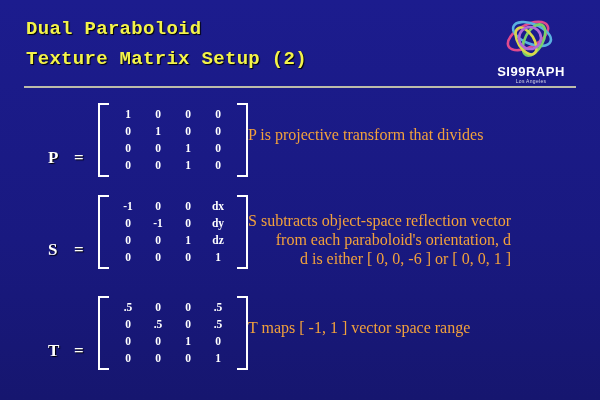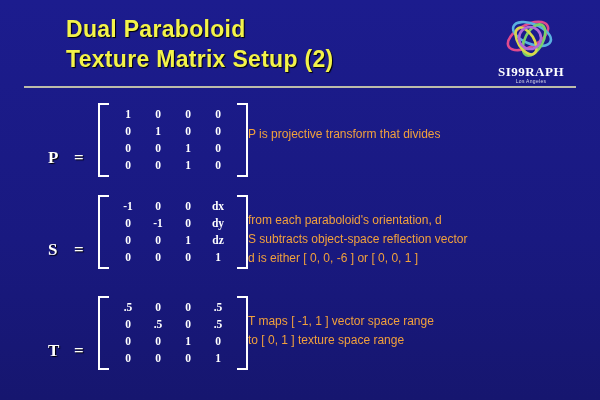--- a/index.html
+++ b/index.html
@@ -20,27 +20,26 @@
     background: linear-gradient(to bottom, #1c1c8e 0%, #191980 60%, #16166f 100%);
   }
   .title-block {
     position: absolute;
     left: 26px;
     top: 14px;
     width: 420px;
   }
   .title-line {
     color: #f3f34a;
-    font-family: Liberation Sans, sans-serif;
-    font-weight: bold;
-    font-size: 23px;
+    font-family: Liberation Mono, monospace;
+    font-weight: bold;
+    font-size: 19px;
     line-height: 30px;
     letter-spacing: 0.3px;
     text-shadow: 1px 1px 1px #000;
-    margin-left: 40px;
   }
   .title-rule {
     position: absolute;
     left: 24px;
     top: 86px;
     width: 552px;
     height: 2px;
     background: #d8d8b0;
     opacity: 0.85;
   }
@@ -54,21 +53,21 @@
     height: 76px;
   }
   .logo svg { display: block; }
   .logo-text {
     position: absolute;
     left: 0;
     top: 54px;
     width: 110px;
     text-align: center;
     color: #ffffff;
-    font-family: Liberation Serif, serif;
+    font-family: Liberation Sans, sans-serif;
     font-weight: bold;
     font-size: 13px;
     letter-spacing: 0.5px;
   }
   .logo-sub {
     position: absolute;
     left: 0;
     top: 68px;
     width: 110px;
     text-align: center;
@@ -124,24 +123,25 @@
     text-align: center;
     color: #ffffff;
     font-family: "Liberation Serif", serif;
     font-weight: bold;
     font-size: 11.5px;
     line-height: 17px;
   }
   .desc {
     position: absolute;
     color: #f2a13c;
-    font-family: Liberation Sans, sans-serif;
-    font-size: 12px;
+    font-family: Liberation Serif, serif;
+    font-size: 16px;
     line-height: 19px;
     white-space: nowrap;
+    text-align: right;
   }
 </style>
 </head>
 <body>
 
 <div class="slide">
 
   <div class="title-block">
     <div class="title-line">Dual Paraboloid</div>
     <div class="title-line">Texture Matrix Setup (2)</div>
@@ -227,22 +227,22 @@
         <div class="mat-line">
           <div class="mat-cell">0</div>
           <div class="mat-cell">0</div>
           <div class="mat-cell">0</div>
           <div class="mat-cell">1</div>
         </div>
       </div>
       <div class="bracket right"></div>
     </div>
     <div class="desc" style="left:248px; top:16px;">
+      <div>S subtracts object-space reflection vector</div>
       <div>from each paraboloid's orientation, d</div>
-      <div>S subtracts object-space reflection vector</div>
       <div>d is either [ 0, 0, -6 ] or [ 0, 0, 1 ]</div>
     </div>
   </div>
 
   <div class="eq-row" style="top:296px;">
     <div class="eq-label" style="left:48px; top:45px;">T</div>
     <div class="eq-label" style="left:74px; top:45px;">=</div>
     <div class="matrix" style="left:98px; top:0px;">
       <div class="bracket left"></div>
       <div class="mat-grid">
@@ -266,19 +266,18 @@
         </div>
         <div class="mat-line">
           <div class="mat-cell">0</div>
           <div class="mat-cell">0</div>
           <div class="mat-cell">0</div>
           <div class="mat-cell">1</div>
         </div>
       </div>
       <div class="bracket right"></div>
     </div>
-    <div class="desc" style="left:248px; top:16px;">
+    <div class="desc" style="left:248px; top:22px;">
       <div>T maps [ -1, 1 ] vector space range</div>
-      <div>to [ 0, 1 ] texture space range</div>
     </div>
   </div>
 
 </div>
 
 </body></html>

